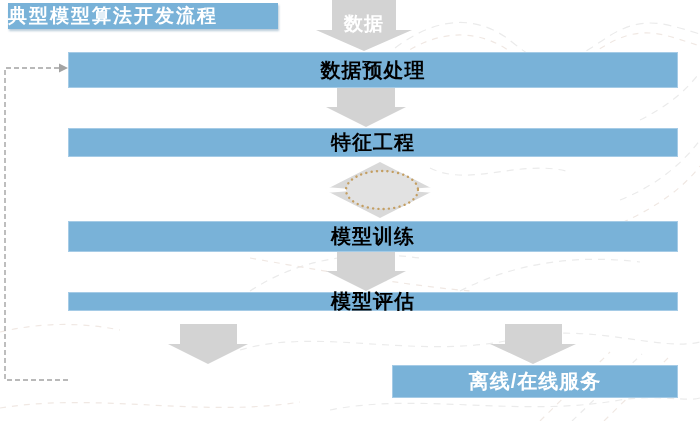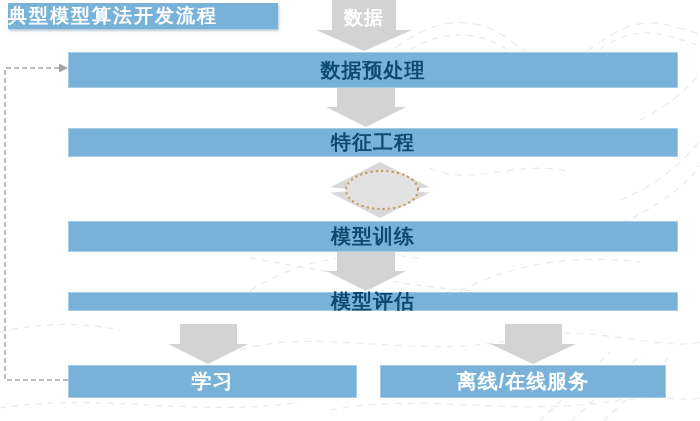--- a/index.html
+++ b/index.html
@@ -18,39 +18,39 @@
     position:relative;width:700px;height:421px;background:#fff;overflow:hidden;
     font-family:"Liberation Sans","DejaVu Sans",sans-serif;
   }
   .layer{position:absolute;left:0;top:0;width:700px;height:421px;pointer-events:none;}
   .bar{
     position:absolute;left:68px;width:610px;
     background:var(--bar-blue);
     border:1px solid var(--bar-border);
     box-sizing:border-box;
     display:flex;align-items:center;justify-content:center;
-    color:#0c4a6e;font-weight:bold;font-size:20px;letter-spacing:1px;
+    color:#000000;font-weight:bold;font-size:20px;letter-spacing:1px;
   }
   .title-badge{
     position:absolute;left:8px;top:3px;width:270px;height:26px;
     background:var(--bar-blue);
     box-shadow:1px 2px 2px rgba(100,140,170,.45);
     display:flex;align-items:center;justify-content:flex-start;
     color:#fff;font-weight:bold;font-size:19px;letter-spacing:2px;
   }
   .terminal{
     position:absolute;top:365px;height:33px;
     background:var(--bar-blue);
     border:1px solid var(--bar-border);
     box-sizing:border-box;
     display:flex;align-items:center;justify-content:center;
     color:#fff;font-weight:bold;font-size:20px;letter-spacing:1px;
   }
   .source-label{
-    position:absolute;left:316px;top:5px;width:96px;height:26px;
+    position:absolute;left:316px;top:11px;width:96px;height:26px;
     display:flex;align-items:center;justify-content:center;
     color:#fff;font-weight:bold;font-size:19px;letter-spacing:1px;
   }
 </style>
 </head>
 <body>
 
 <div class="canvas">
 
   <svg class="layer" viewBox="0 0 700 421">
@@ -109,20 +109,17 @@
   <div class="bar" style="top:128px;height:29px;">
     <span>特征工程</span>
   </div>
   <div class="bar" style="top:221px;height:31px;">
     <span>模型训练</span>
   </div>
   <div class="bar" style="top:292px;height:19px;">
     <span>模型评估</span>
   </div>
 
-  <div class="terminal" style="left:68px;width:289px;">
-    <span>学习</span>
-  </div>
-  <div class="terminal" style="left:380px;width:286px;">
+  <div class="terminal" style="left:392px;width:286px;">
     <span>离线/在线服务</span>
   </div>
 
 </div>
 
 </body></html>

